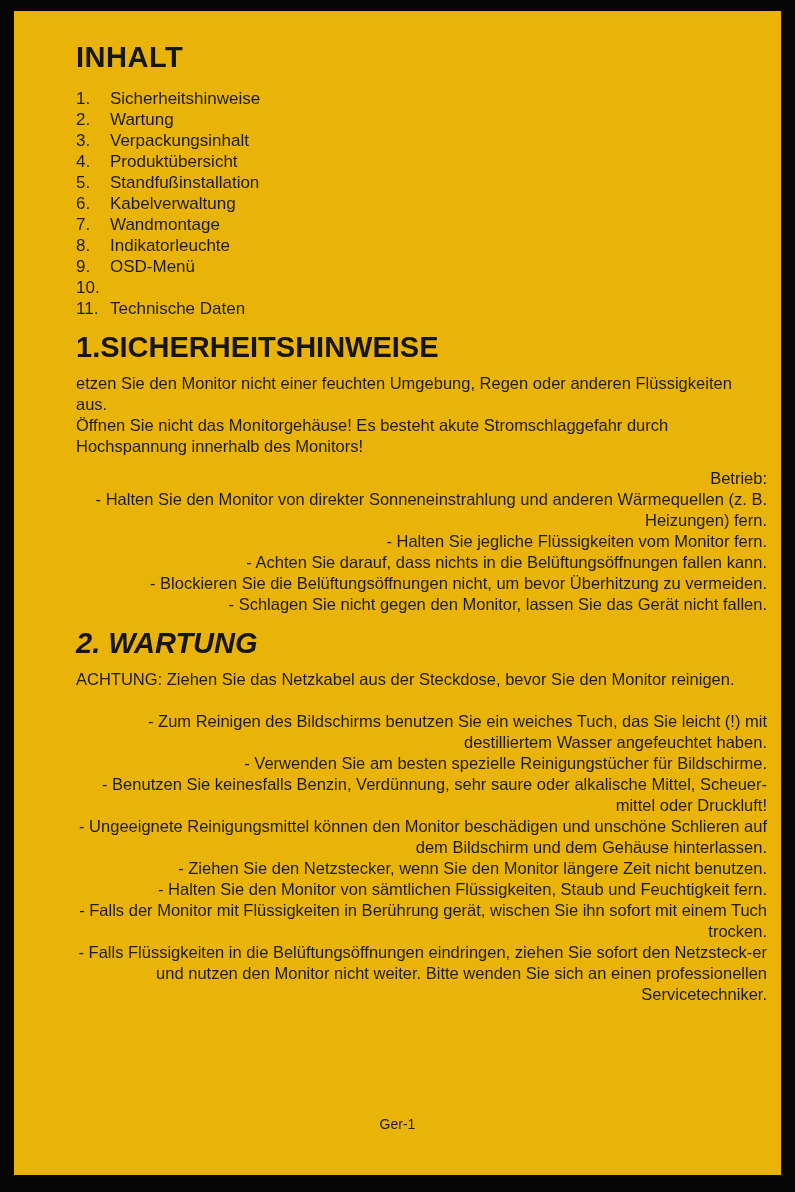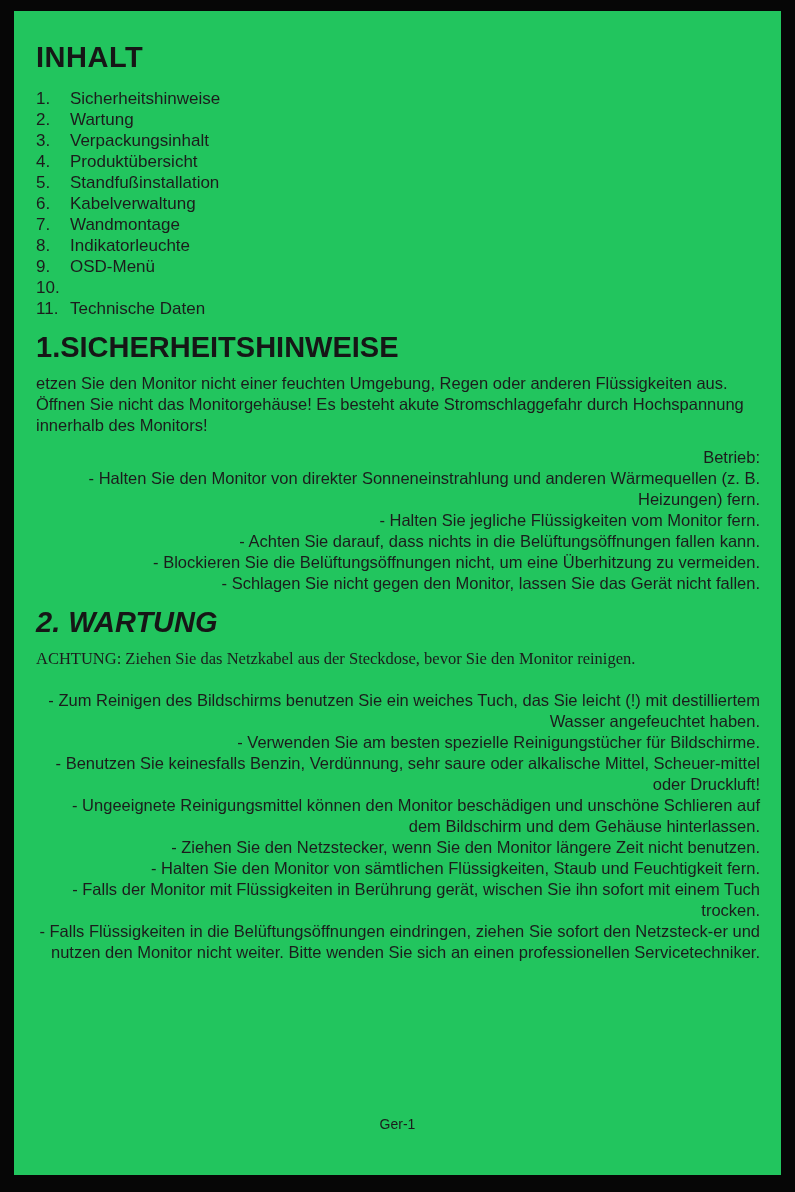--- a/index.html
+++ b/index.html
@@ -14,22 +14,23 @@
   .scan-frame {
     position: absolute;
     left: 0; top: 0;
     width: 795px; height: 1192px;
     background: #060606;
   }
   .sheet {
     position: absolute;
     left: 14px; top: 11px;
     right: 14px; bottom: 17px;
-    background: #22c55e;
+    background: #eab308;
     overflow: hidden;
+    padding-left: 40px;
   }
   .content {
     padding: 30px 14px 0 22px;
   }
   h1.doc-title {
     font-size: 29px;
     font-weight: 700;
     letter-spacing: 0.5px;
     color: #161616;
     margin: 0 0 14px 0;
@@ -53,21 +54,21 @@
   }
   .section1-heading { margin-top: 44px; }
   .section2-heading { margin-top: 14px; font-style: italic; }
   p.body-text {
     font-size: 16.5px;
     line-height: 21px;
     color: #1c1c1c;
     max-width: 724px;
   }
   p.betrieb { margin-top: 11px; text-align: right; }
-  p.caution { margin-bottom: 21px; margin-top: 4px; font-family: Liberation Serif, serif; }
+  p.caution { margin-bottom: 21px; margin-top: 4px; }
   .bullet-list { margin-top: 0; }
   .bullet {
     font-size: 16.5px;
     line-height: 21px;
     color: #1c1c1c;
     max-width: 724px;
     padding-left: 13px;
     text-indent: -13px;
     text-align: right;
   }
@@ -141,21 +142,21 @@
 
     <p class="body-text">etzen Sie den Monitor nicht einer feuchten Umgebung, Regen oder anderen Flüssigkeiten aus.</p>
     <p class="body-text">Öffnen Sie nicht das Monitorgehäuse! Es besteht akute Stromschlaggefahr durch Hochspannung innerhalb des Monitors!</p>
 
     <p class="body-text betrieb">Betrieb:</p>
 
     <div class="bullet-list">
       <div class="bullet">- Halten Sie den Monitor von direkter Sonneneinstrahlung und anderen Wärmequellen (z. B. Heizungen) fern.</div>
       <div class="bullet">- Halten Sie jegliche Flüssigkeiten vom Monitor fern.</div>
       <div class="bullet">- Achten Sie darauf, dass nichts in die Belüftungsöffnungen fallen kann.</div>
-      <div class="bullet">- Blockieren Sie die Belüftungsöffnungen nicht, um eine Überhitzung zu vermeiden.</div>
+      <div class="bullet">- Blockieren Sie die Belüftungsöffnungen nicht, um bevor Überhitzung zu vermeiden.</div>
       <div class="bullet">- Schlagen Sie nicht gegen den Monitor, lassen Sie das Gerät nicht fallen.</div>
     </div>
 
     <h2 class="section-title section2-heading">2. WARTUNG</h2>
 
     <p class="body-text caution">ACHTUNG: Ziehen Sie das Netzkabel aus der Steckdose, bevor Sie den Monitor reinigen.</p>
 
     <div class="bullet-list">
       <div class="bullet">- Zum Reinigen des Bildschirms benutzen Sie ein weiches Tuch, das Sie leicht (!) mit destilliertem Wasser angefeuchtet haben.</div>
       <div class="bullet">- Verwenden Sie am besten spezielle Reinigungstücher für Bildschirme.</div>

